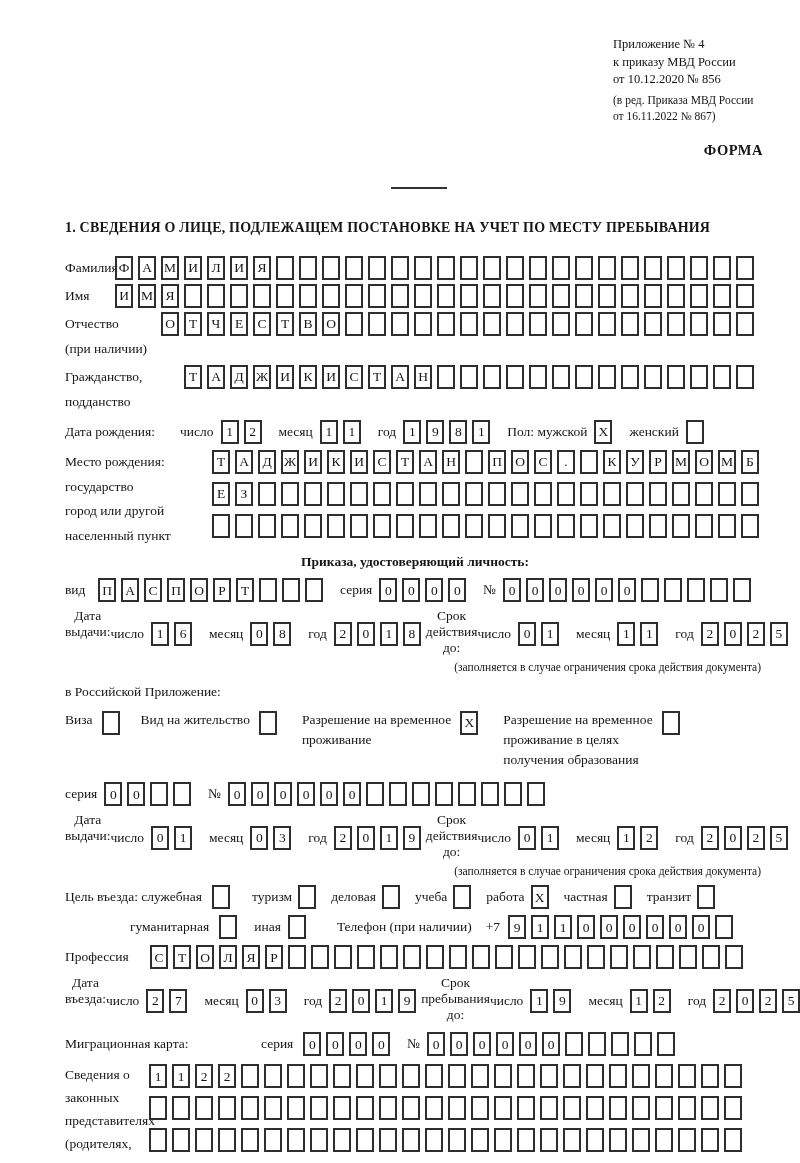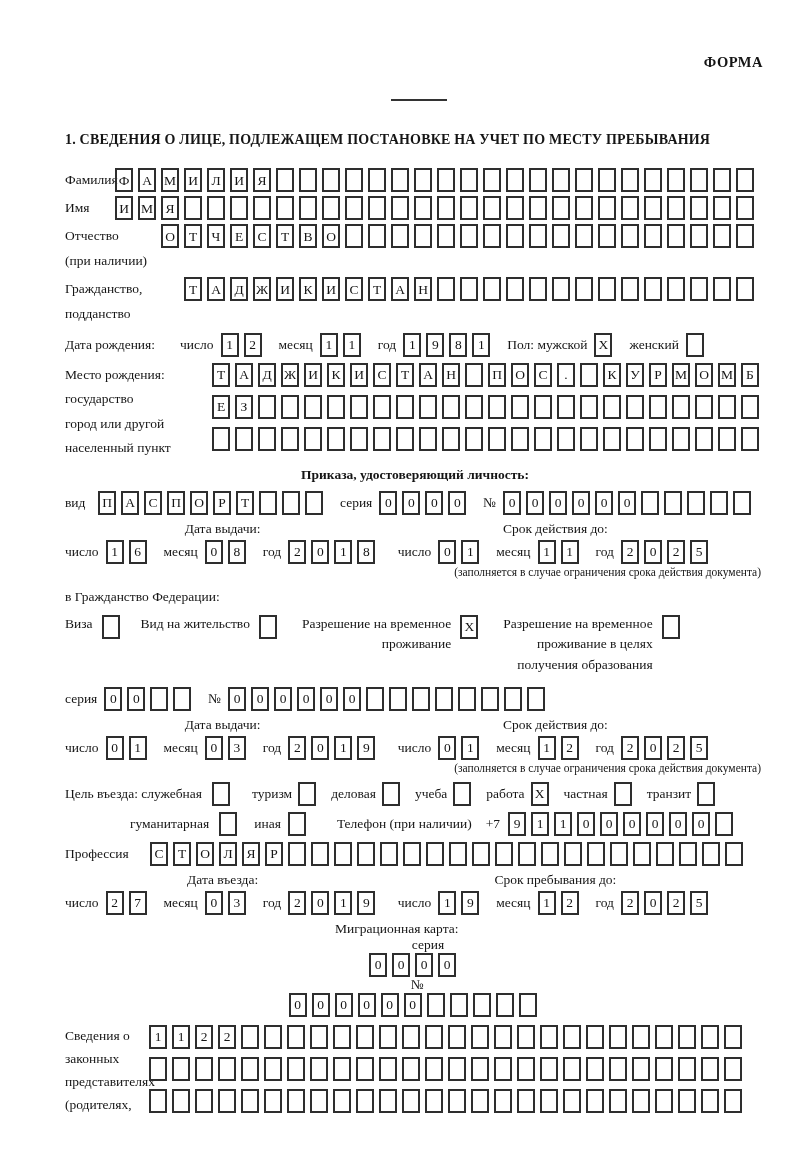--- a/index.html
+++ b/index.html
@@ -40,43 +40,52 @@
   
   .lw50  { width:50px; }  .lw96  { width:96px; }  .lw119 { width:119px; }
   .lw147 { width:147px; } .lw33  { width:33px; }  .lw85  { width:85px; }
   .lw84  { width:84px; }  .lw103 { width:103px; }
 
   
   .center-bold { text-align:center; font-weight:bold; font-size:13.5px; margin:6px 0 8px; }
 
   
   .datepair { display:flex; width:100%; margin-bottom:1px; }
-  .datecol  { display:flex; flex-direction:column; }
+  .datecol  { display:flex; }
   .datecol .hdr { text-align:center; font-size:13.5px; margin-bottom:3px; }
   .dateline { display:flex; align-items:center; }
   .datecol.right { margin-left:auto; margin-right:52px; }
   .note { font-size:11.5px; text-align:right; margin:2px 4px 8px 0; }
 
   .plain { font-size:13.5px; line-height:1.65; }
 
   
   .opts { display:flex; align-items:flex-start; margin:6px 0 12px; }
   .opt  { display:flex; align-items:flex-start; }
-  .optlbl { font-size:13.5px; text-align:right; line-height:1.5; }
+  .optlbl { font-size:13.5px; text-align:left; line-height:1.5; }
   .opt .cells { margin-left:9px; margin-top:1px; }
 
   .indent65 { margin-left:65px; }
   .purpose-row .w { margin:0 6px 0 10px; }
-  .mt6 { margin-top:6px; } .mb8 { margin-bottom:8px;flex-direction:column; }
+  .mt6 { margin-top:6px; } .mb8 { margin-bottom:8px; }
 </style>
 </head>
 <body>
 
 <div class="page">
 
+  <div class="appendix">
+    <div>Приложение № 4</div>
+    <div>к приказу МВД России</div>
+    <div>от 10.12.2020 № 856</div>
+    <div class="edition">
+      <div>(в ред. Приказа МВД России</div>
+      <div>от 16.11.2022 № 867)</div>
+    </div>
+  </div>
 
   <div class="forma">ФОРМА</div>
 
   <div class="title">
     <div><span class="blank-line"></span></div>
   </div>
 
   <div class="section-heading">1. СВЕДЕНИЯ О ЛИЦЕ, ПОДЛЕЖАЩЕМ ПОСТАНОВКЕ НА УЧЕТ ПО МЕСТУ ПРЕБЫВАНИЯ</div>
 
   <div class="row">
@@ -414,21 +423,21 @@
             <span class="cell">2</span>
             <span class="cell">0</span>
             <span class="cell">2</span>
             <span class="cell">5</span>
           </span>
       </div>
     </div>
   </div>
   <div class="note">(заполняется в случае ограничения срока действия документа)</div>
 
-  <div class="plain">в Гражданство Федерации:</div>
+  <div class="plain">в Российской Приложение:</div>
 
   <div class="opts">
     <span class="opt" style="margin-right:16px;">
       <span class="optlbl">Виза</span>
       <span class="cells">
           <span class="cell"></span>
         </span>
     </span>
     <span class="opt" style="margin-right:20px;">
       <span class="optlbl">Вид на жительство</span>

